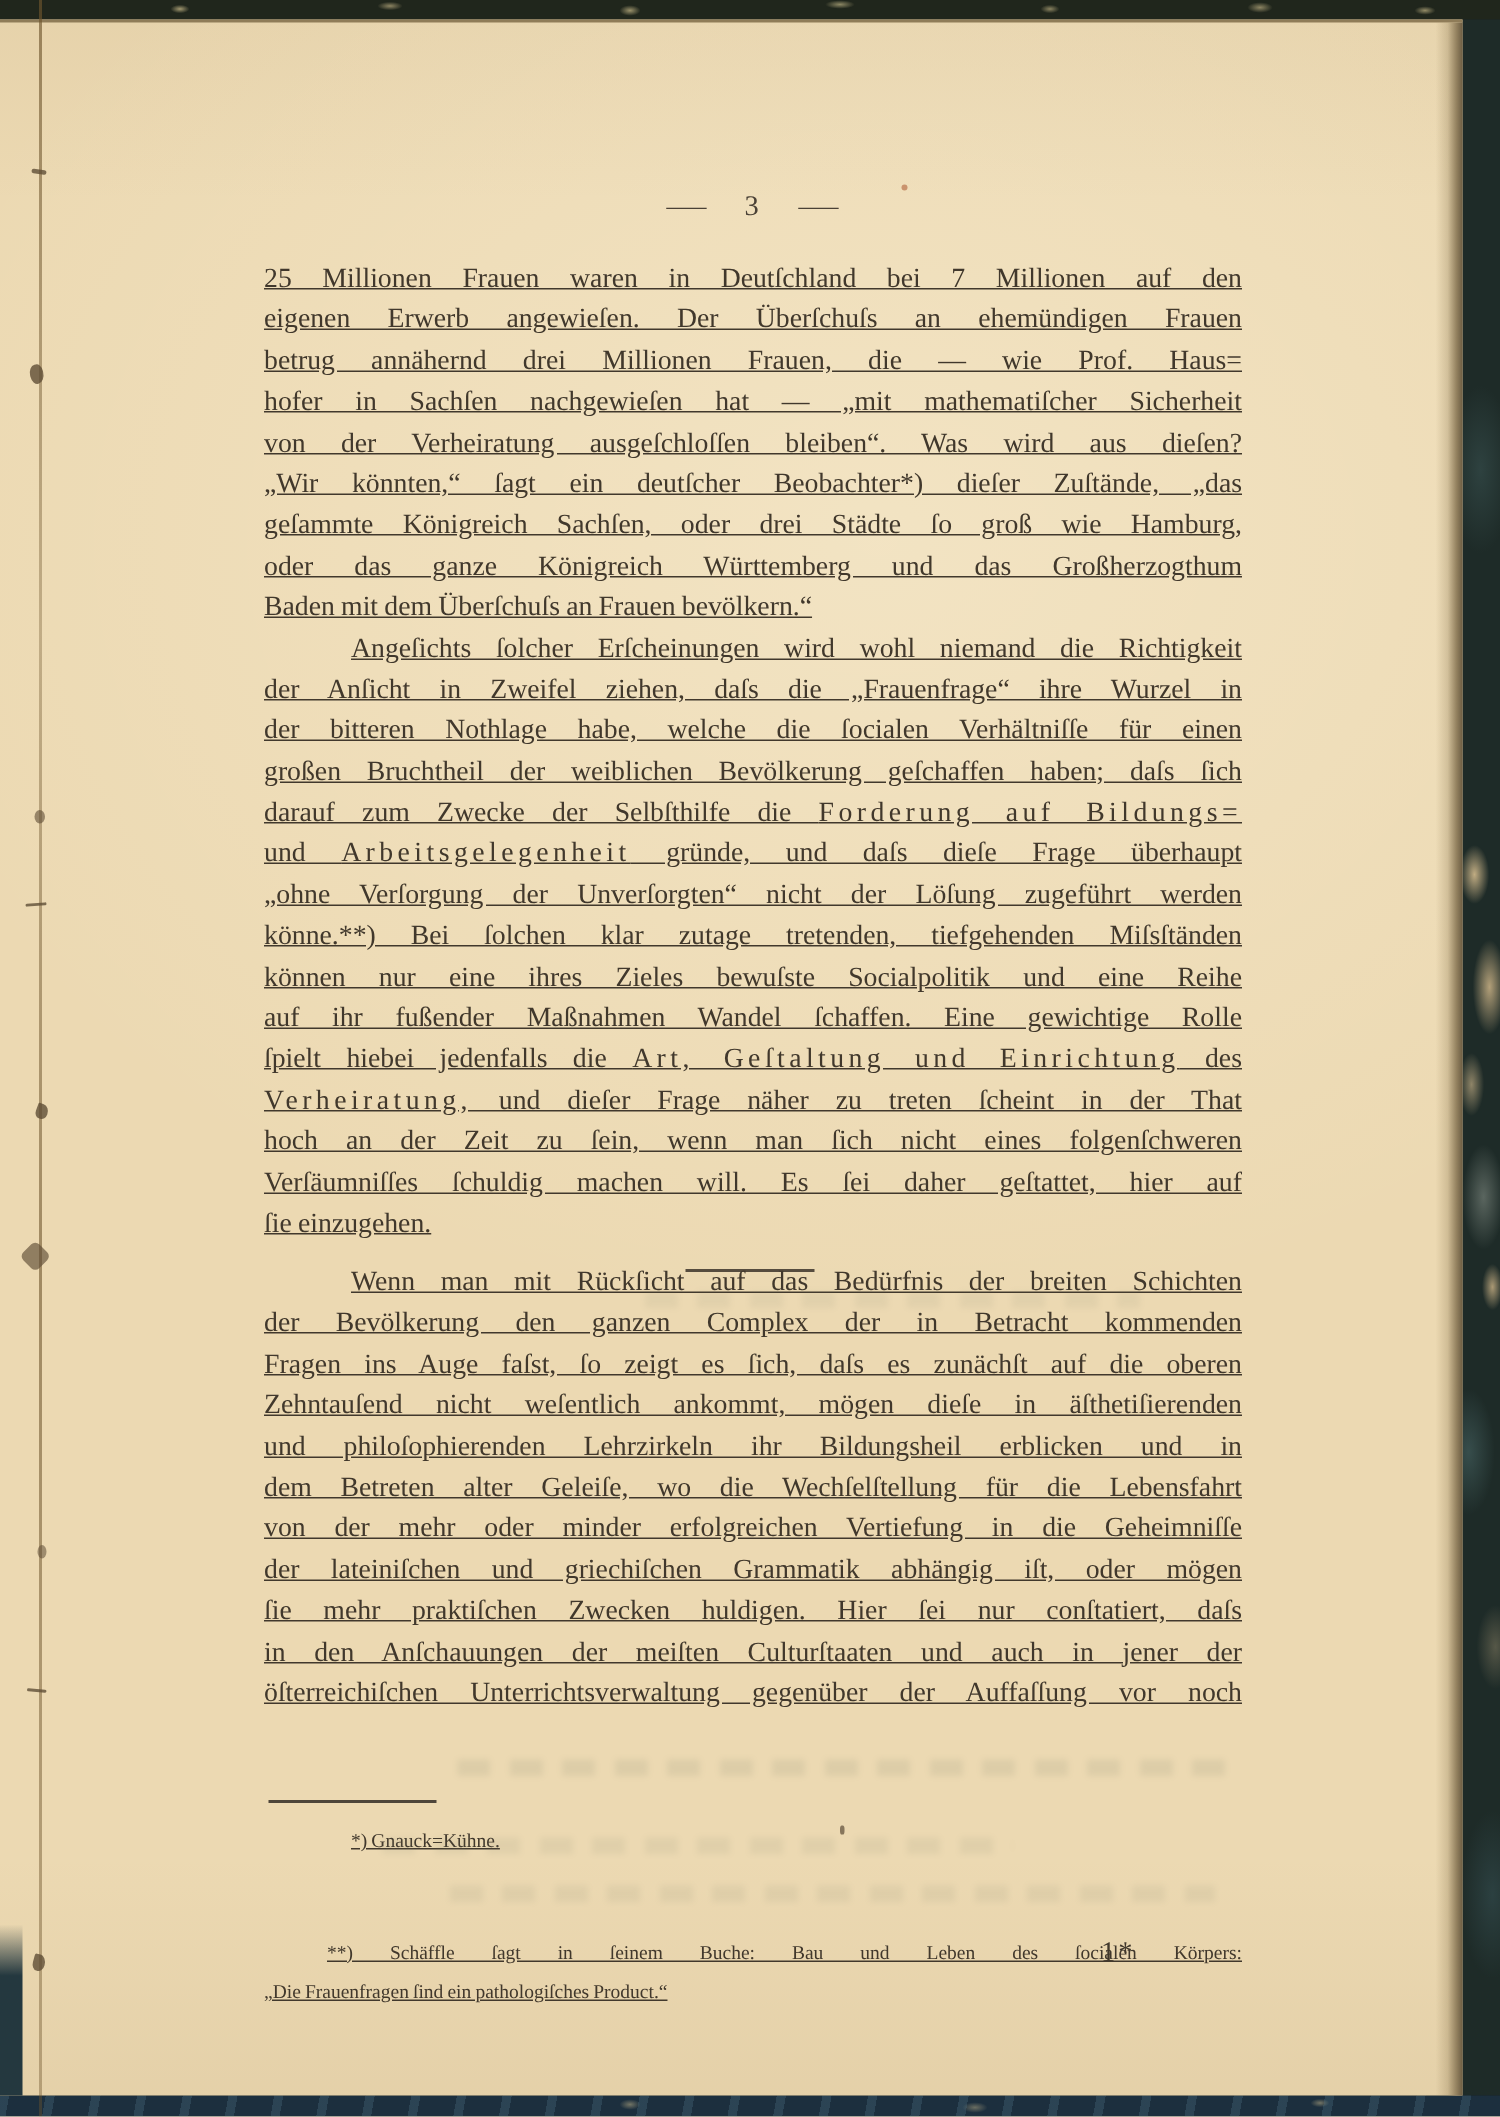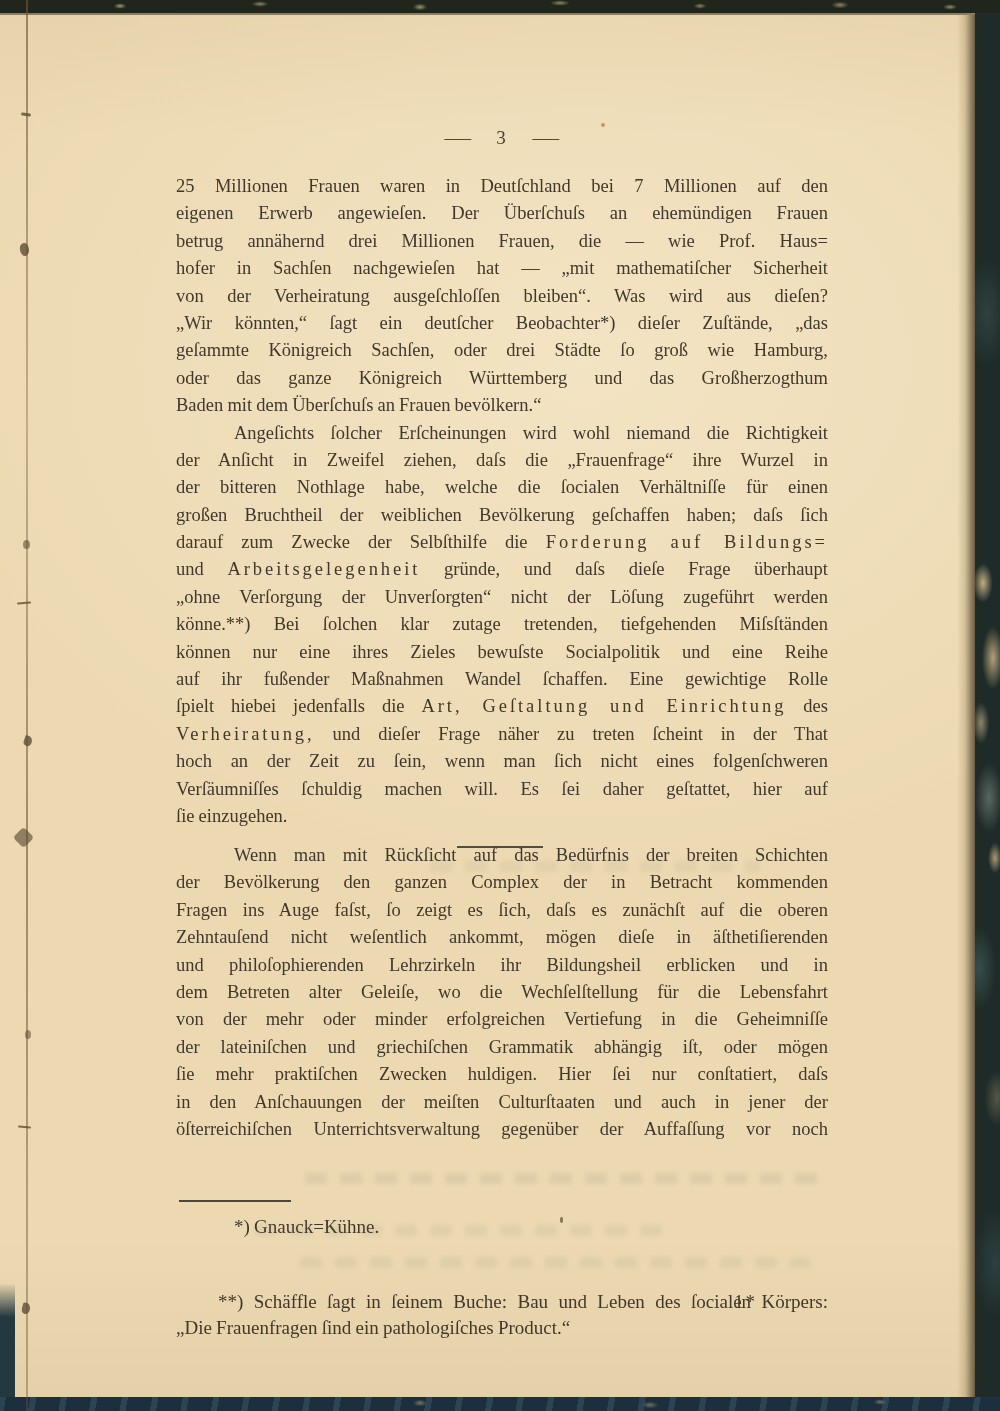--- a/index.html
+++ b/index.html
@@ -56,23 +56,23 @@
   .ghost{position:absolute;height:11px;opacity:.13;filter:blur(2px);
     background:repeating-linear-gradient(90deg, rgba(110,118,96,.9) 0 22px, transparent 22px 35px);}
 
   
   .pagenum{position:absolute;left:176px;top:112px;width:650px;display:flex;
     justify-content:center;align-items:center;gap:30px;color:#4a4136;font-size:19px;}
   .pagenum .dash{letter-spacing:-1px;transform:scaleX(1.4);}
   .tcol{position:absolute;left:176px;width:652px;color:#41382c;}
   #para1{top:158px;font-size:18.5px;line-height:27.4px;}
   #para2{top:827px;font-size:18.5px;line-height:27.4px;}
-  #footnotes{top:1199px;font-size:19px;line-height:26.6px;}
+  #footnotes{top:1199px;font-size:13px;line-height:26.6px;}
   .tline{text-align:justify;text-align-last:justify;height:27.4px;overflow:hidden;
-    word-spacing:-0.5px;}
+    word-spacing:-0.5px;text-decoration:underline;}
   #footnotes .tline{height:26.6px;}
   .tline.last{text-align-last:left;}
   .tline.ind{text-indent:58px;}
   .tline.ind2{text-indent:42px;margin-top:48px;}
   .spread{letter-spacing:.16em;}
   .divider{position:absolute;left:457px;top:831px;width:86px;height:2px;background:#564c3e;}
   .fnrule{position:absolute;left:179px;top:1185px;width:112px;height:2px;background:#4e463a;}
   .sig{position:absolute;left:734px;top:1276px;font-size:19px;color:#41382c;letter-spacing:2px;}
 </style>
 </head>

